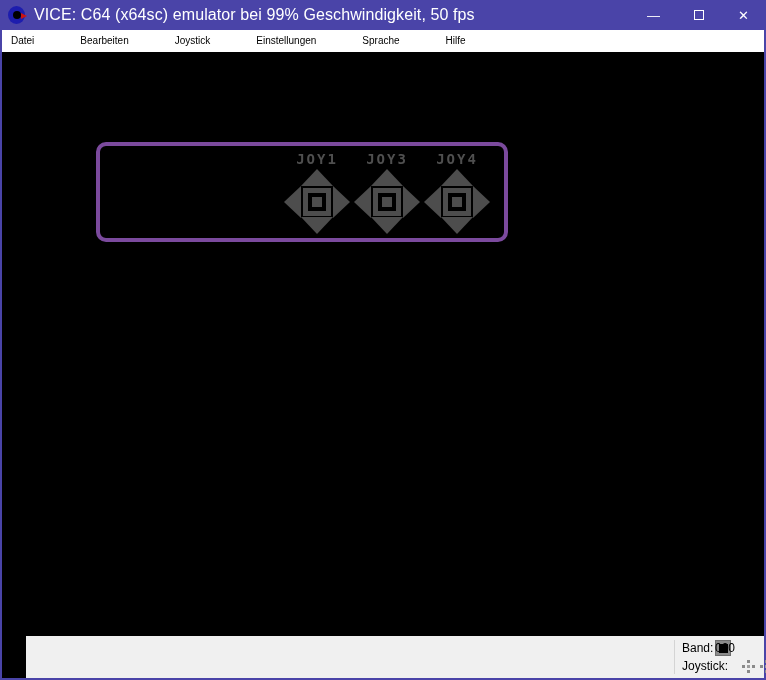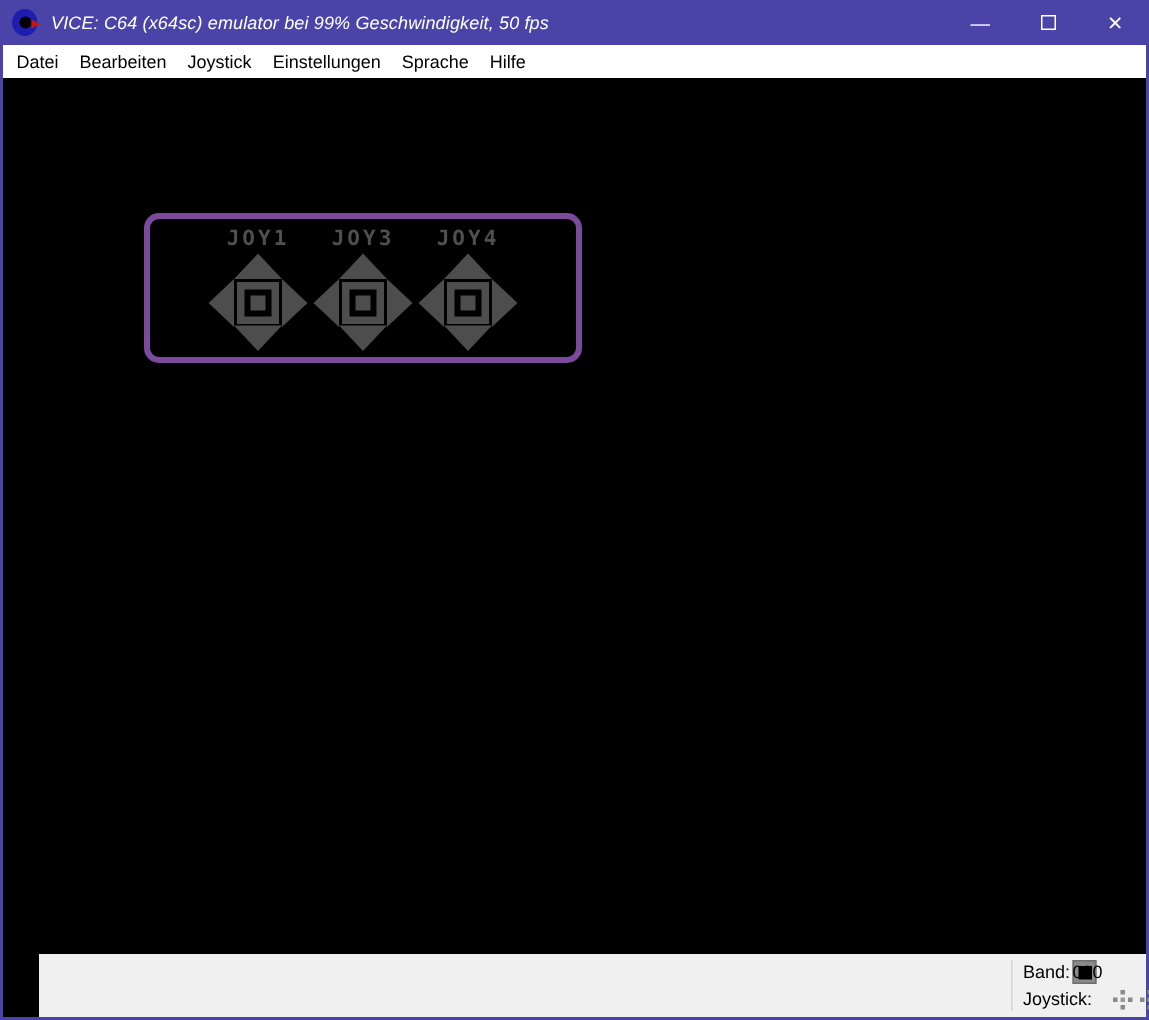--- a/index.html
+++ b/index.html
@@ -31,54 +31,54 @@
   .vice-icon .hole {
     position: absolute; left: 5px; top: 5px; width: 8px; height: 8px;
     background: #000; border-radius: 50%;
   }
   .vice-icon .bite {
     position: absolute; right: 0px; top: 7px; width: 0; height: 0;
     border-top: 3px solid transparent; border-bottom: 3px solid transparent;
     border-left: 6px solid #c81414;
   }
   .title-text {
-    font-size: 12px; white-space: nowrap; overflow: hidden;
+    font-size: 16px; white-space: nowrap; overflow: hidden;
     letter-spacing: 0.1px;
-    font-style: italic;
   }
   .win-controls { margin-left: auto; display: flex; height: 100%; }
   .win-btn {
     width: 45px; height: 100%;
     display: flex; align-items: center; justify-content: center;
     color: #fff; font-size: 13px; cursor: default;
   }
   .maximize-glyph {
     width: 10px; height: 10px; border: 1px solid #fff; display: block;
   }
 
   
   .menubar {
     height: 22px; flex: 0 0 22px;
     background: #ffffff;
     display: flex; align-items: center;
-    font-size: 12px; color: #000;
+    font-size: 10px; color: #000;
     padding-left: 2px;
+    gap: 32px;
   }
   .menu-item { padding: 2px 7px; line-height: 18px; }
 
   
   .screen {
     flex: 1 1 auto; background: #000; position: relative; overflow: hidden;
   }
   .joy-panel {
     position: absolute; left: 94px; top: 90px;
-    width: 292px; height: 100px;
+    width: 412px; height: 100px;
     border: 4px solid #7b4a9d; border-radius: 10px;
     background: #000;
-    display: flex; justify-content: center;
+    display: flex; justify-content: flex-end;
     padding: 6px 12px 4px 12px;
   }
   .joy-unit { width: 70px; display: flex; flex-direction: column; align-items: center; }
   .joy-label {
     font-family: "DejaVu Sans Mono", monospace;
     font-weight: bold; font-size: 14px; letter-spacing: 2px;
     color: #4f4f4f; line-height: 15px; white-space: nowrap;
   }
   .joy-diamond { position: relative; width: 66px; height: 66px; margin-top: 2px; }
   .tri { position: absolute; width: 0; height: 0; }

